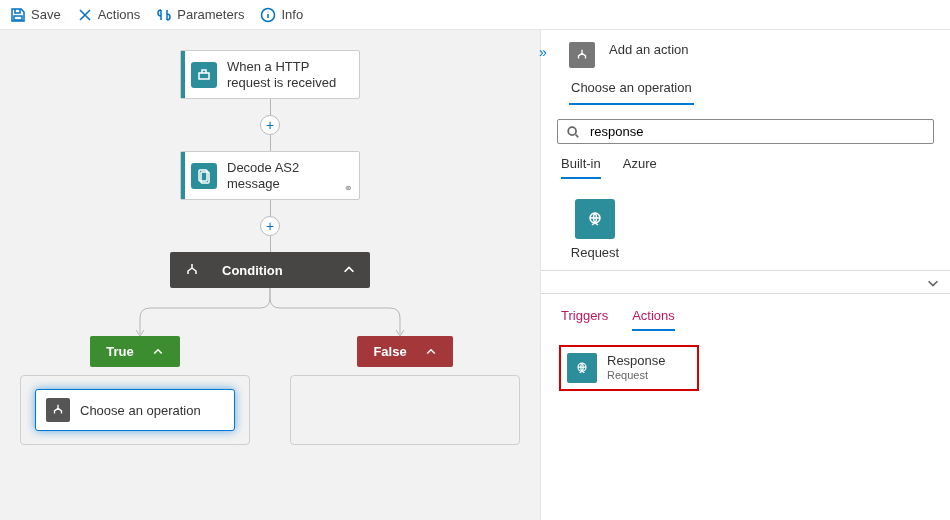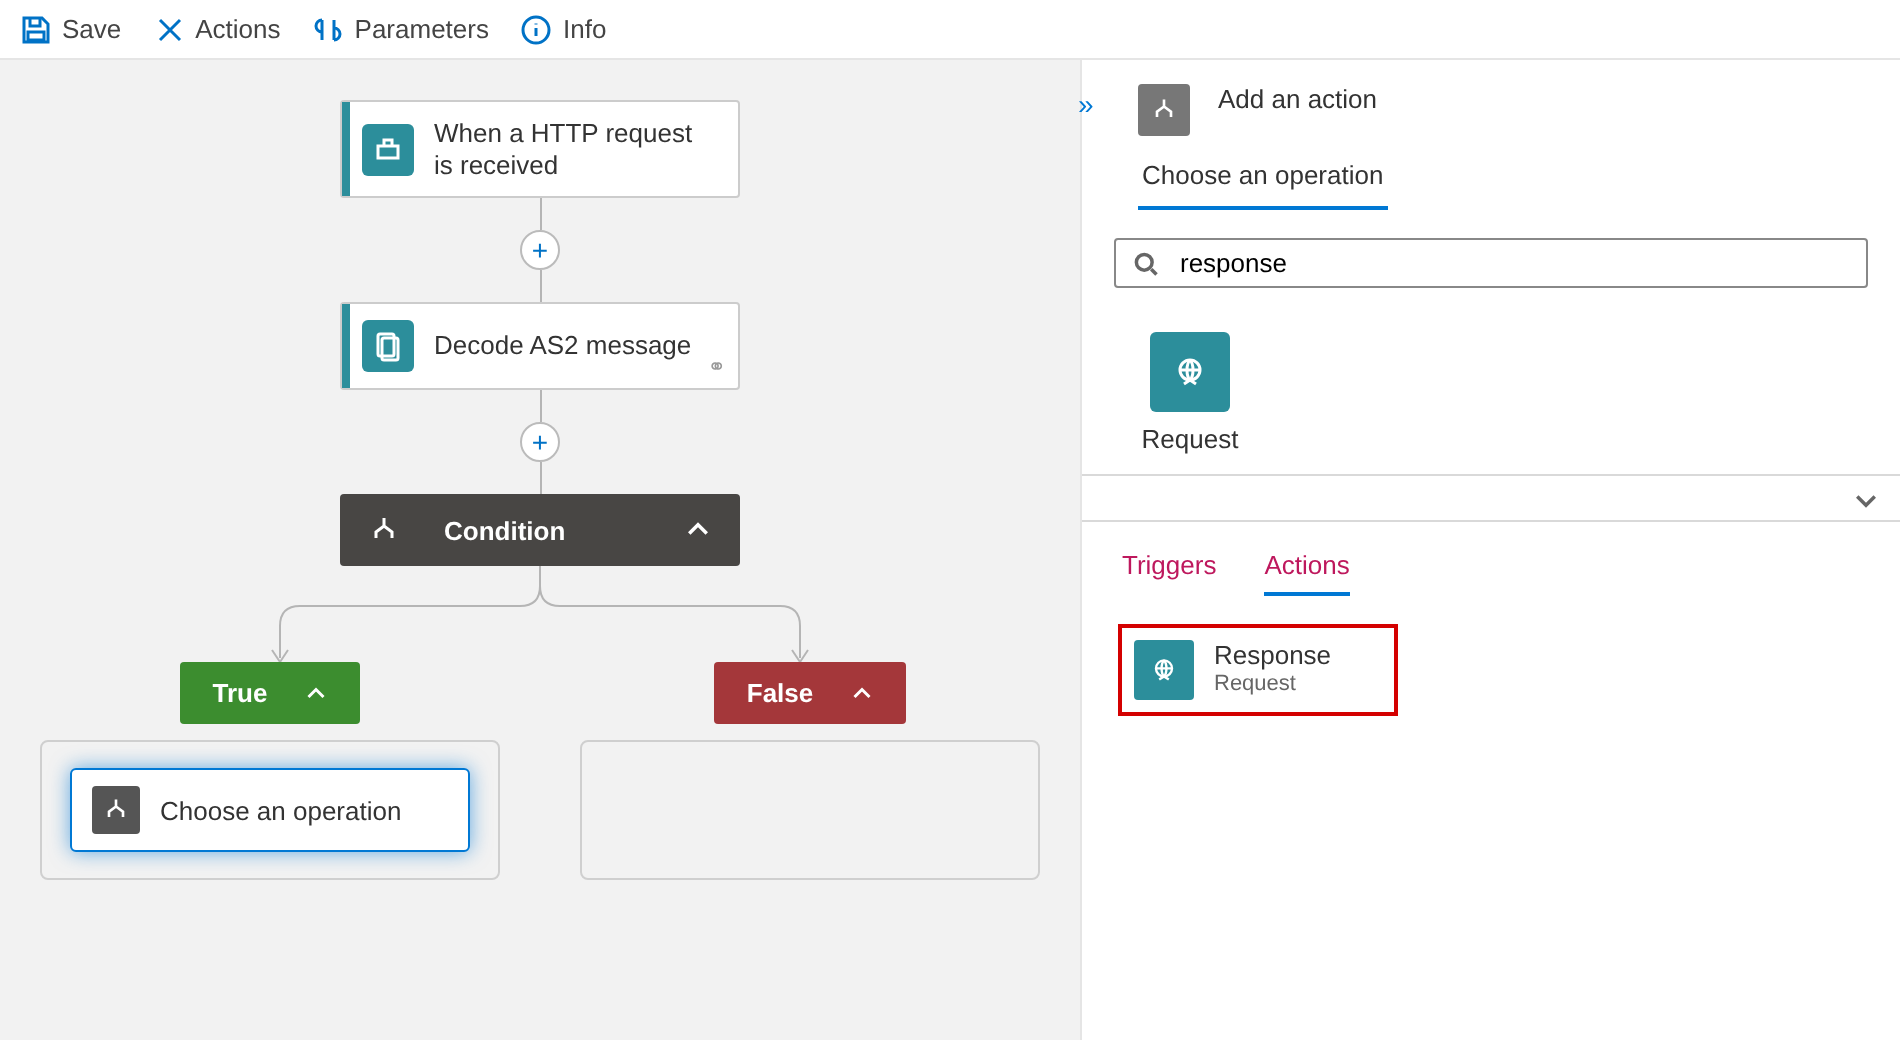--- a/index.html
+++ b/index.html
@@ -26,21 +26,21 @@
   .tb-icon { width:16px; height:16px; stroke:#0072c6; fill:none; stroke-width:1.5; }
   .tb-label { color:#444; }
   
   .main { display:flex; height:490px; }
   .canvas { flex:1; background:#f2f2f2; position:relative; overflow:hidden; }
   .panel { width:410px; border-left:1px solid #e5e5e5; background:#fff; display:flex; flex-direction:column; position:relative; }
   
   .flow { display:flex; flex-direction:column; align-items:center; padding-top:20px; }
   .card {
     background:#fff; border:1px solid #ccc; border-radius:2px;
-    width:200px; display:flex; align-items:center; padding:8px 10px; gap:10px;
+    width:180px; display:flex; align-items:center; padding:8px 10px; gap:10px;
     position:relative;
   }
   .card .accent { position:absolute; left:0; top:0; bottom:0; width:4px; background:#2c8e9b; }
   .node-icon { width:26px;height:26px;background:#2c8e9b;border-radius:3px;display:flex;align-items:center;justify-content:center;flex:0 0 26px;}
   .node-icon svg{stroke:#fff;fill:none;stroke-width:1.5;width:16px;height:16px;}
   .card-text{font-size:13px;color:#333;line-height:1.2;}
   .conn{width:1px;height:16px;background:#b5b5b5;}
   .plus{width:20px;height:20px;border:1px solid #bbb;border-radius:50%;background:#fff;display:flex;align-items:center;justify-content:center;color:#0072c6;font-size:14px;line-height:1;cursor:pointer;}
   .link-badge{position:absolute;right:6px;bottom:4px;color:#999;font-size:11px;}
   .cond{
@@ -235,20 +235,24 @@
     </div>
 
     <div class="search">
       <svg viewBox="0 0 16 16">
           <circle cx="7" cy="7" r="4.5"></circle>
           <path d="M11 11l3 3"></path>
         </svg>
       <input value="response" style="">
     </div>
 
+    <div class="srcTabs">
+      <div class="srcTab active">Built-in</div>
+      <div class="srcTab">Azure</div>
+    </div>
 
     <div class="req-chip">
       <div class="ic">
         <svg viewBox="0 0 20 20">
             <circle cx="10" cy="9" r="5"></circle>
             <path d="M5 9h10M10 4c2 2 2 8 0 10M10 4c-2 2-2 8 0 10M7 16l3-2 3 2"></path>
           </svg>
       </div>
       <span>Request</span>
     </div>

